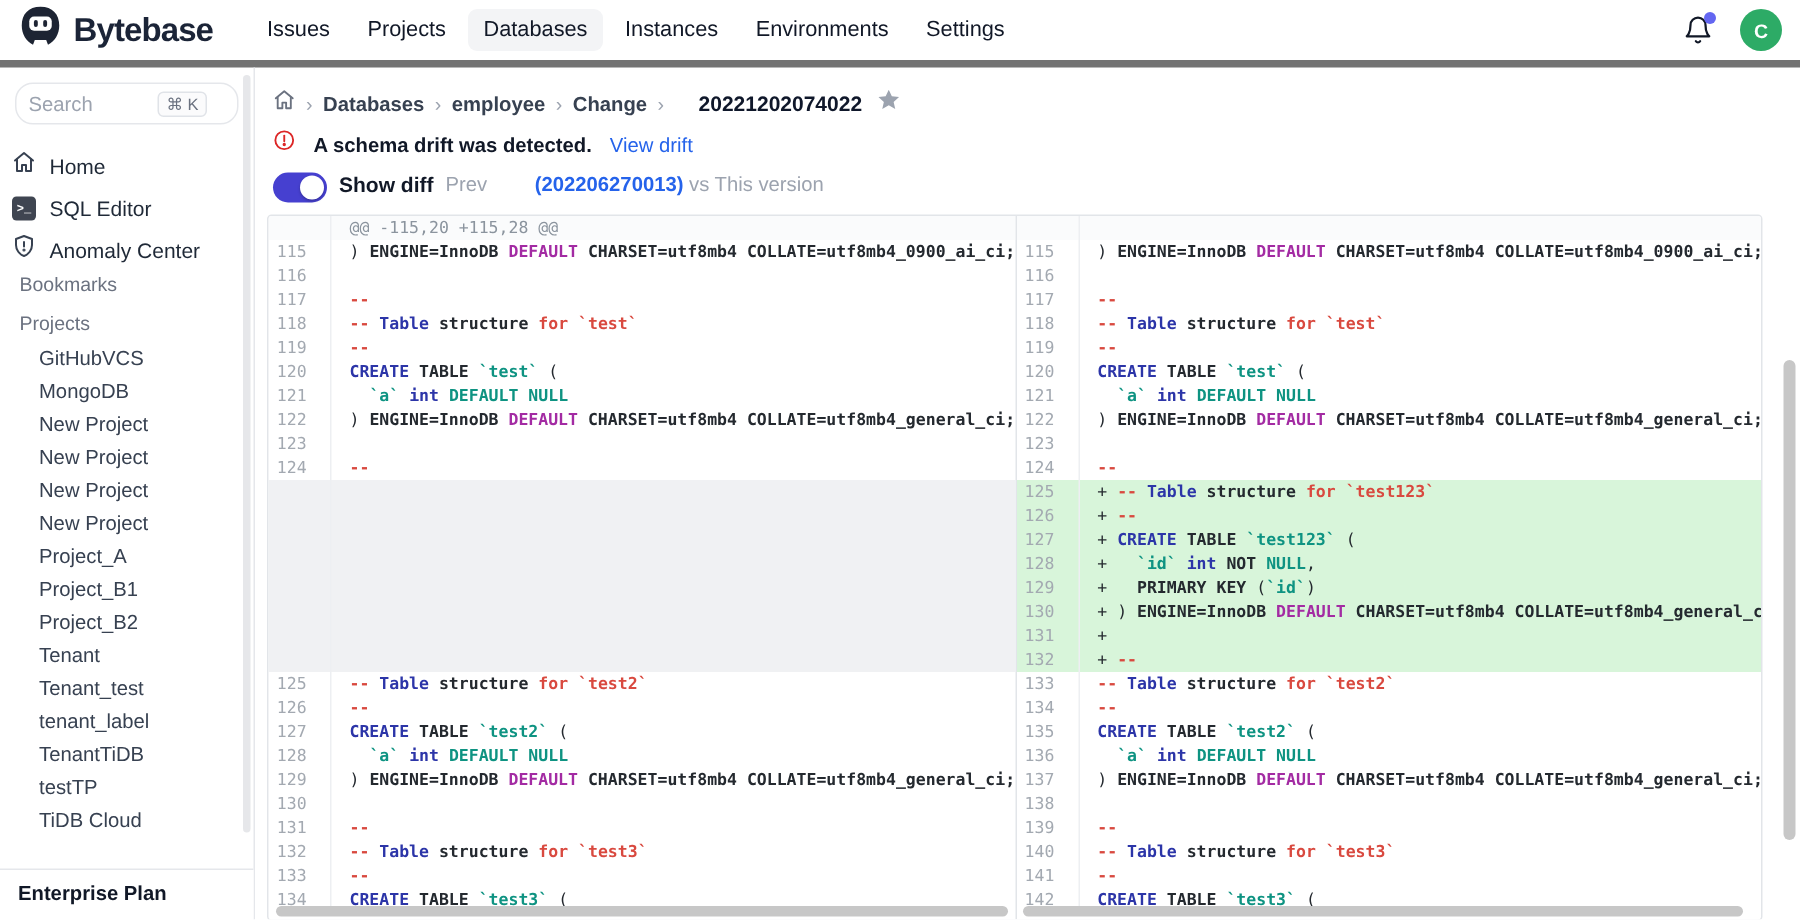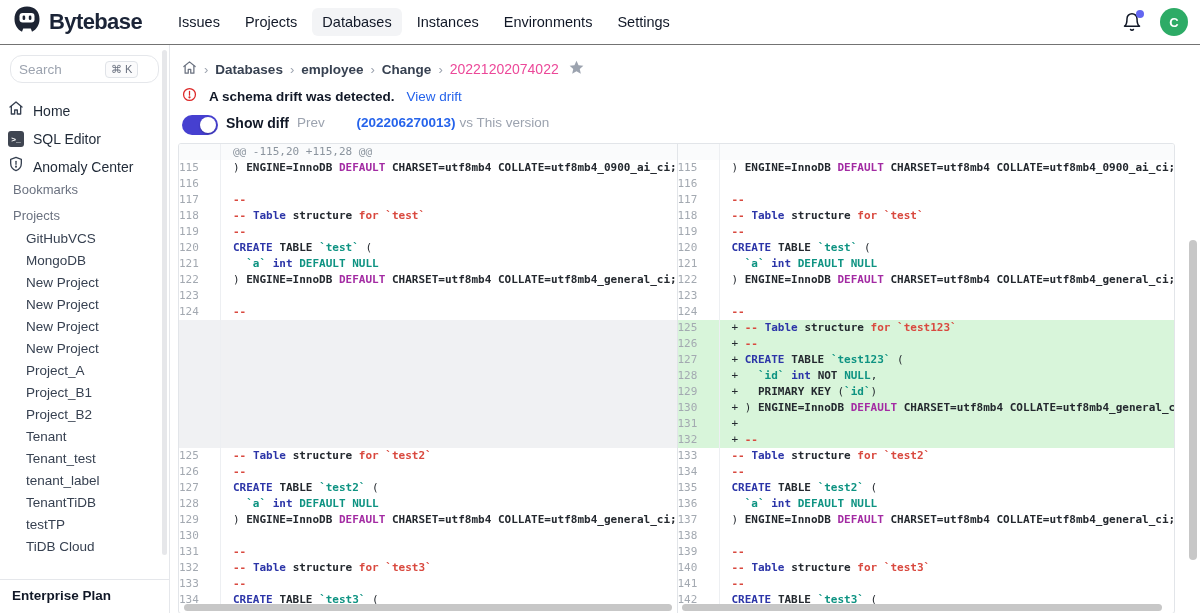--- a/index.html
+++ b/index.html
@@ -1,20 +1,20 @@
 <!DOCTYPE html>
 <html><head>
 <meta charset="utf-8">
 <style>
   * { margin:0; padding:0; box-sizing:border-box; }
   html,body { width:1200px; height:613px; overflow:hidden; background:#fff;
     font-family:"Liberation Sans", sans-serif; color:#1f2937; }
 
   
-  .topbar { height:45px; display:flex; align-items:center; border-bottom:1px solid #737373; padding:4px 12px; position:relative; }
+  .topbar { height:45px; display:flex; align-items:center; border-bottom:5px solid #737373; padding:4px 12px; position:relative; }
   .brand { display:flex; align-items:center; gap:7px; margin-right:26px; }
   .brand-name { font-size:22px; font-weight:800; color:#1b2437; letter-spacing:-0.6px; }
   .topnav { display:flex; align-items:center; gap:5px; }
   .nav-link { font-size:14.5px; color:#111827; padding:6px 10px; border-radius:6px; cursor:pointer; }
   .nav-link.active { background:#f3f4f6; }
   .topbar-right { position:absolute; right:12px; display:flex; align-items:center; gap:18px; }
   .bell-wrap { position:relative; width:20px; height:20px; }
   .bell-dot { position:absolute; top:-2px; right:-2px; width:8px; height:8px; border-radius:50%; background:#6366f1; }
   .avatar { width:28px; height:28px; border-radius:50%; background:#2dab66; color:#fff; display:flex; align-items:center; justify-content:center; font-size:13px; font-weight:600; }
 
@@ -34,40 +34,40 @@
   .proj-item { height:22px; display:flex; align-items:center; padding-left:26px; font-size:13.5px; color:#374151; cursor:pointer; }
   .archive-item { margin-top:12px; }
   .plan-bar { position:absolute; bottom:0; left:0; width:100%; border-top:1px solid #e5e7eb; background:#fff; padding:8px 0 10px 12px; font-size:13.5px; font-weight:700; color:#111827; }
   .side-scrollbar { position:absolute; top:5px; right:2px; width:5px; height:505px; background:#e6e7ea; border-radius:3px; }
   .term-box { width:16px; height:16px; background:#3f4551; border-radius:3px; color:#fff; font-family:"Liberation Mono",monospace; font-size:8px; font-weight:700; display:flex; align-items:center; justify-content:center; letter-spacing:0; }
 
   
   .crumb-row { display:flex; align-items:center; gap:7px; padding:14px 0 0 12px; height:34px; }
   .crumb-sep { color:#9ca3af; font-size:13px; }
   .crumb-item { font-size:13.5px; font-weight:600; color:#374151; cursor:pointer; }
-  .crumb-current { font-size:14px; font-weight:400; color:#ec4899; }
+  .crumb-current { font-size:14px; font-weight:700; color:#0f172a;margin-left:16px; }
   .alert-row { display:flex; align-items:center; gap:12px; padding:8px 0 0 12px; height:26px; }
   .alert-text { font-size:13.5px; font-weight:600; color:#111827; }
   .link-blue { font-size:13.5px; color:#2563eb; cursor:pointer; }
   .toggle-row { display:flex; align-items:flex-start; gap:8px; padding:10px 0 0 12px; height:32px; }
   .toggle { width:36px; height:20px; border-radius:10px; background:#4640d0; position:relative; cursor:pointer; flex-shrink:0; }
   .toggle-knob { position:absolute; top:2px; right:2px; width:16px; height:16px; background:#fff; border-radius:50%; box-shadow:0 1px 2px rgba(0,0,0,.25); }
   .toggle-label { font-size:14px; font-weight:700; color:#111827; }
   .toggle-sub { font-size:13.5px; color:#9ca3af; }
   .toggle-sub .ver { color:#2563eb; font-weight:600;margin-left:28px; }
 
   
   .diff-wrap { margin:6px 25px 0 8px; height:471px; border:1px solid #e2e5e9; border-radius:3px; background:#fff; display:flex; position:relative; overflow:hidden; }
   .pane { width:50%; position:relative; overflow:hidden; }
   .pane.right { border-left:1px solid #e2e5e9; }
   .d-row { display:flex; height:16px; line-height:16px; font-family:"DejaVu Sans Mono","Liberation Mono",monospace; font-size:11px; background:#fff; }
   .d-row.hdr { background:#fafbfc; }
   .d-row.add { background:#d8f5da; }
   .d-row.ph  { background:#f0f1f3; }
-  .gut { flex:0 0 42px; text-align:left; padding-right:10px; color:#a3a9b1; border-right:1px solid #edeff2; font-weight:400; }
+  .gut { flex:0 0 42px; text-align:center; padding-right:10px; color:#a3a9b1; border-right:1px solid #edeff2; font-weight:400; }
   .code { flex:1; padding-left:12px; white-space:pre; overflow:hidden; }
   .tok-p { color:#24292f; }
   .tok-b { color:#24292f; font-weight:700; }
   .tok-blue { color:#2c35a8; font-weight:700; }
   .tok-purple { color:#a32ba3; font-weight:700; }
   .tok-teal { color:#0e9382; font-weight:700; }
   .tok-red { color:#d9493f; font-weight:700; }
   .tok-gray { color:#8b949e; }
   .hscroll { position:absolute; bottom:2px; left:5px; right:12px; height:7px; border-radius:4px; background:#c7c7c7; }
   .page-vscroll { position:absolute; right:3px; top:240px; width:8px; height:320px; border-radius:4px; background:#c7c7c7; }

